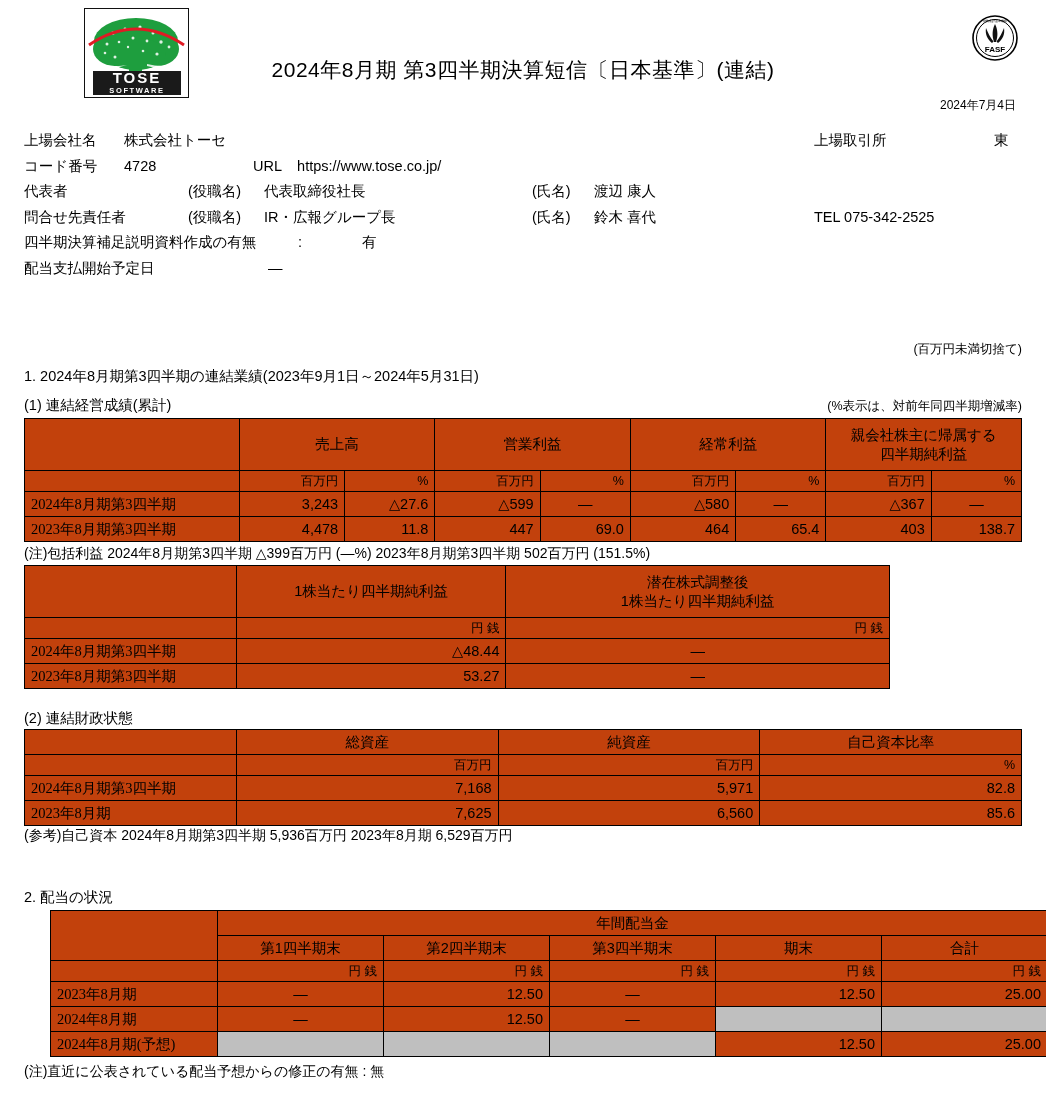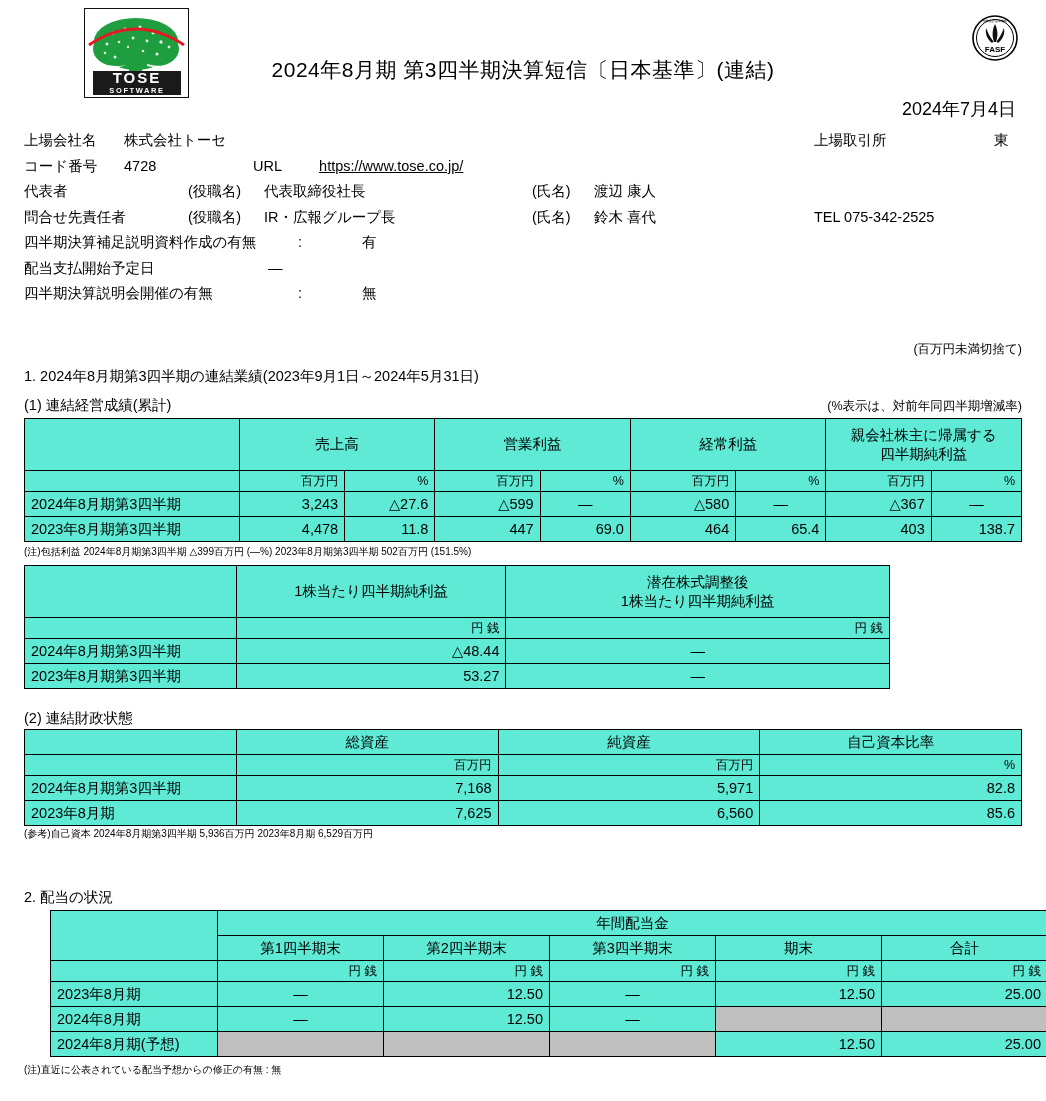--- a/index.html
+++ b/index.html
@@ -20,49 +20,49 @@
     border:1px solid #111;background:#ffffff;overflow:hidden;
   }
   .logo-svg{display:block;width:103px;height:88px;}
   .doc-title{
     position:absolute;left:0;top:56px;width:1046px;text-align:center;
     font-size:21px;letter-spacing:.5px;font-weight:400;
   }
   .fasf{position:absolute;left:971px;top:14px;width:48px;height:48px;}
 
   .doc-date{
-    position:absolute;right:30px;top:97px;font-size:18px;text-align:right;
+    position:absolute;right:30px;top:97px;font-size:12px;text-align:right;
   }
 
   
   .info{position:absolute;left:24px;top:128px;width:1000px;}
   .info-row{height:25.5px;line-height:25.5px;position:relative;white-space:nowrap;}
   .info-row span{display:inline-block;vertical-align:top;}
-  .url{text-decoration:underline;margin-left:22px;}
+  .url{}
   .rt{position:absolute;}
 
   
   .note-right{position:absolute;right:24px;font-size:12.5px;}
   .sec-head{position:absolute;left:24px;font-size:14.5px;}
-  .small-note{position:absolute;left:24px;font-size:10px;}
+  .small-note{position:absolute;left:24px;font-size:14px;}
 
   
   table.fin{
     position:absolute;border-collapse:collapse;
-    font-size:14.5px;background:#5eead4;
+    font-size:14.5px;background:#c2410c;
   }
   table.fin td,table.fin th{
     border:1px solid #000;padding:0;font-weight:400;
     vertical-align:middle;box-sizing:border-box;
   }
   .rgt{text-align:right;padding-right:6px !important;}
   .unit{font-size:12.5px;text-align:right;padding-right:6px !important;height:21px;}
   .hdrcell{text-align:center;}
   .gray{background:#bfbfbf;}
-  .rowlbl{text-align:left;padding-left:6px !important;}
+  .rowlbl{text-align:left;padding-left:6px !important;font-family:Liberation Serif, serif;}
   .dash{text-align:center;}
 
   
   #t1{left:24px;top:418px;width:998px;}
   #t1 .c0{width:212px;}
   #t1 .cA{width:104px;}
   #t1 .cB{width:89px;}
 
   
   #t2{left:24px;top:565px;width:866px;}
@@ -183,25 +183,20 @@
       <span style="width:270px">四半期決算補足説明資料作成の有無</span>
       <span style="width:60px">:</span>
       <span>有</span>
     </div>
 
     <div class="info-row">
       <span style="width:240px">配当支払開始予定日</span>
       <span>—</span>
     </div>
 
-    <div class="info-row">
-      <span style="width:270px">四半期決算説明会開催の有無</span>
-      <span style="width:60px">:</span>
-      <span>無</span>
-    </div>
   </div>
 
   <div class="note-right" style="top:341px">(百万円未満切捨て)</div>
 
   <div class="sec-head" style="top:367px">1. 2024年8月期第3四半期の連結業績(2023年9月1日～2024年5月31日)</div>
   <div class="sec-head" style="top:396px">(1) 連結経営成績(累計)</div>
   <div class="note-right" style="top:398px">(%表示は、対前年同四半期増減率)</div>
 
   <table class="fin" id="t1">
     <tbody>

